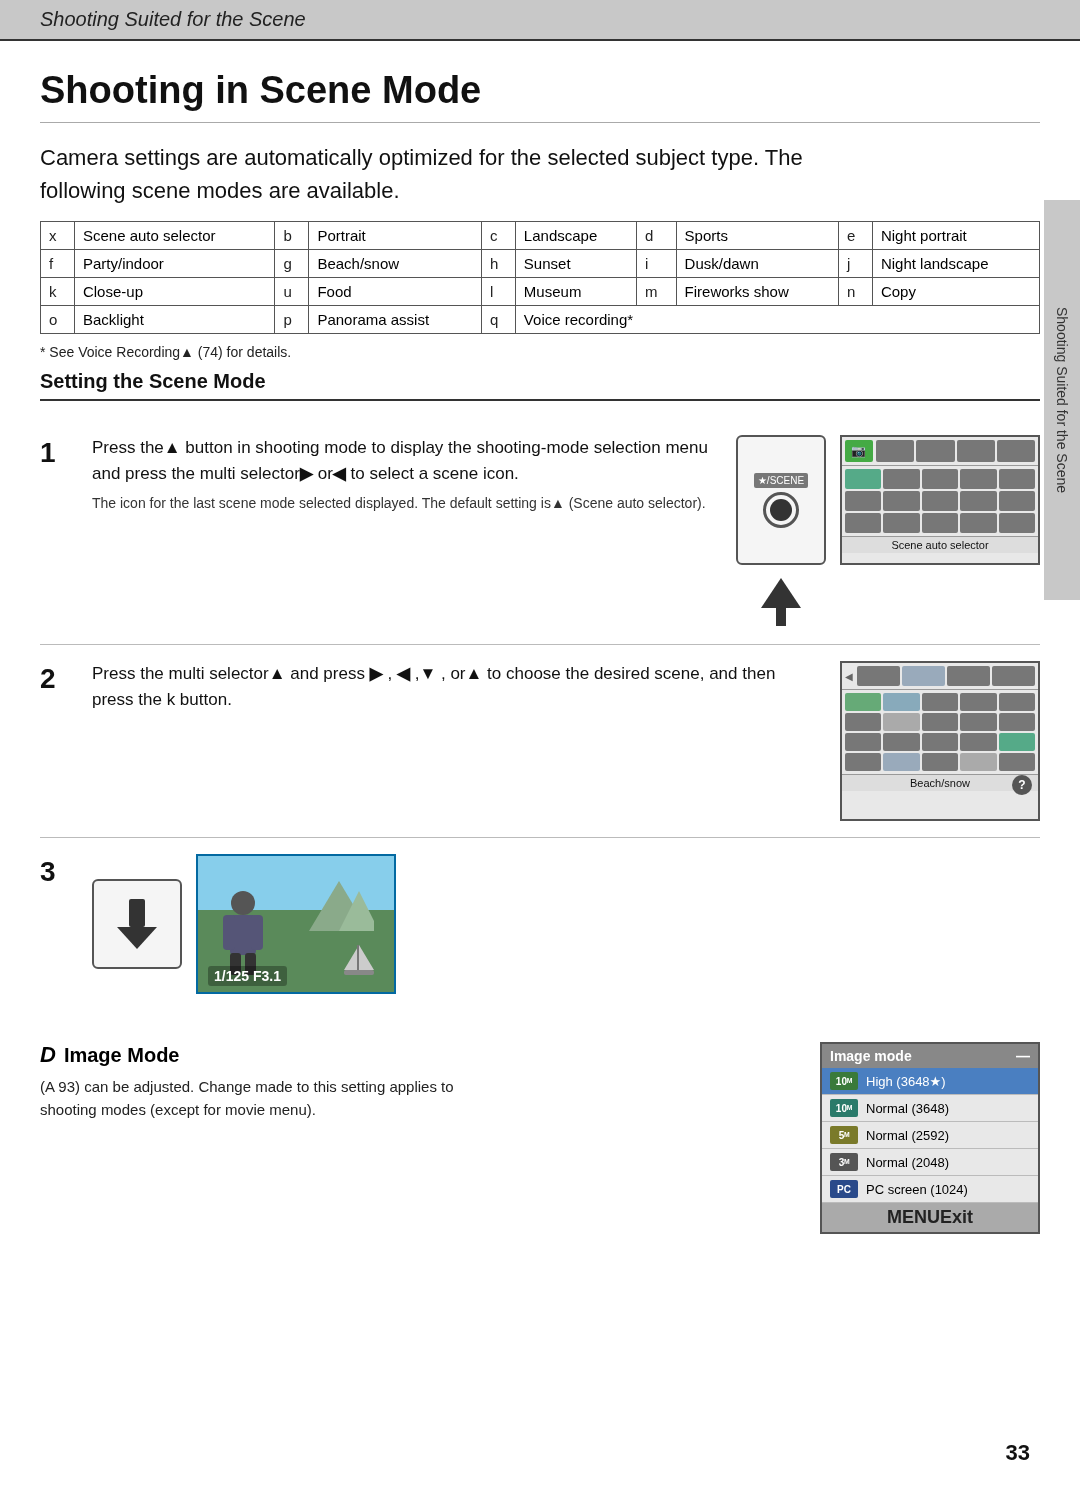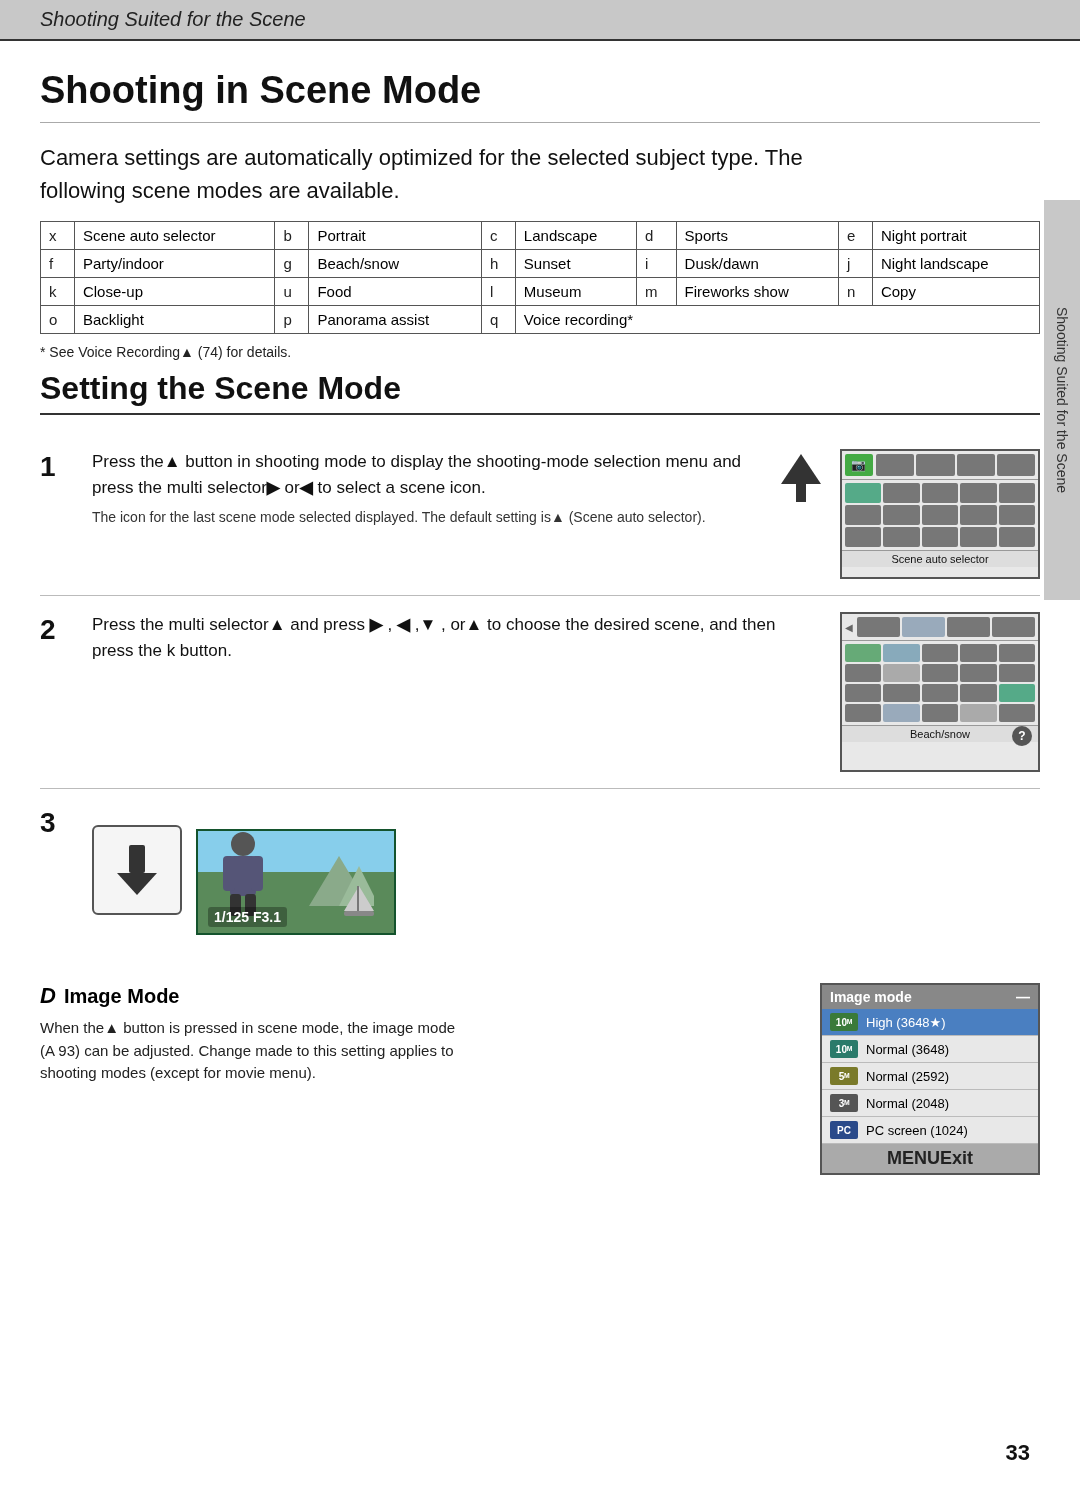--- a/index.html
+++ b/index.html
@@ -66,21 +66,21 @@
     }
 
     .footnote {
       font-size: 14px;
       color: #222;
       margin-bottom: 10px;
     }
 
     
     .section-heading {
-      font-size: 32px;
+      font-size: 20px;
       font-weight: bold;
       color: #111;
       border-bottom: 2px solid #333;
       padding-bottom: 6px;
       margin-bottom: 18px;
     }
 
     
     .steps-container {
       display: flex;
@@ -176,26 +176,25 @@
       border: 2px solid #555;
       border-radius: 6px;
       background: #f5f5f5;
       display: flex;
       align-items: center;
       justify-content: center;
     }
 
     .viewfinder-box {
       width: 200px;
-      height: 106px;
-      border: 2px solid #14532d;
+      height: 140px;
+      border: 2px solid #0369a1;
       background: #b0c8b0;
       position: relative;
       overflow: hidden;
-      margin-top: 24px;
     }
 
     .viewfinder-overlay {
       position: absolute;
       bottom: 6px;
       left: 10px;
       font-size: 14px;
       font-weight: bold;
       color: #fff;
       background: rgba(0,0,0,0.3);
@@ -398,20 +397,26 @@
 
     <div class="step">
       <span class="step-number bold">1</span>
       <div class="step-content">
         <p>Press the<strong>▲</strong> button in shooting mode to display the shooting-mode selection menu and press the multi selector<strong>▶</strong> or<strong>◀</strong> to select a scene icon.</p>
         <p class="step-note">The icon for the last scene mode selected displayed. The default setting is<strong>▲</strong> (Scene auto selector).</p>
       </div>
       <div class="step-images">
 
         <div style="display:flex;flex-direction:column;align-items:center;gap:8px;">
+          <div class="camera-button-box">
+            <div style="font-size:10px;background:#777;color:#fff;padding:2px 4px;border-radius:2px;margin-bottom:4px;">★/SCENE</div>
+            <div style="width:36px;height:36px;border-radius:50%;border:3px solid #555;display:flex;align-items:center;justify-content:center;">
+              <div style="width:22px;height:22px;border-radius:50%;background:#333;"></div>
+            </div>
+          </div>
           <div style="display:flex;align-items:center;justify-content:center;">
             <svg width="50" height="55" viewBox="0 0 50 55">
               <polygon points="25,5 45,35 5,35" fill="#333"></polygon>
               <rect x="20" y="35" width="10" height="18" fill="#333"></rect>
             </svg>
           </div>
         </div>
 
         <div class="scene-icon-grid">
 
@@ -538,21 +543,20 @@
     </div>
 
   </div>
 
   <div class="image-mode-section">
     <div class="image-mode-text">
       <div class="image-mode-heading">
         <span style="font-size:22px;font-weight:bold;font-style:italic;">D</span>
         <span>Image Mode</span>
       </div>
-      <p class="image-mode-body">When the▲    button is pressed in scene mode, the image mode</p>
       <p class="image-mode-body">(A 93) can be adjusted. Change made to this setting applies to</p>
       <p class="image-mode-body">shooting modes (except for movie menu).</p>
     </div>
 
     <div class="image-mode-panel">
       <div class="image-mode-panel-title">
         <span>Image mode</span>
         <span>—</span>
       </div>
       <div class="image-mode-row selected">

